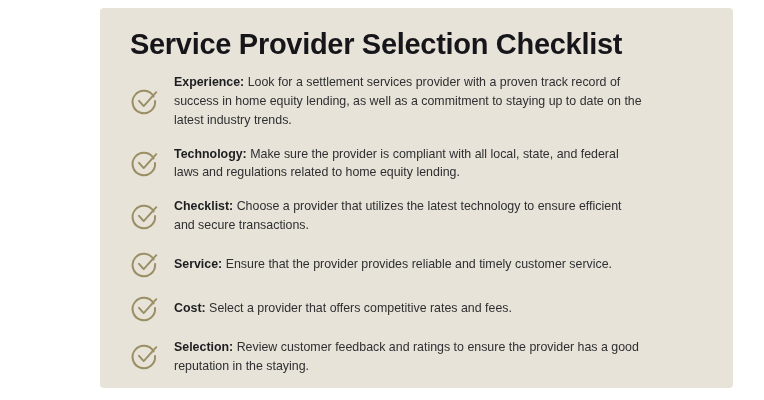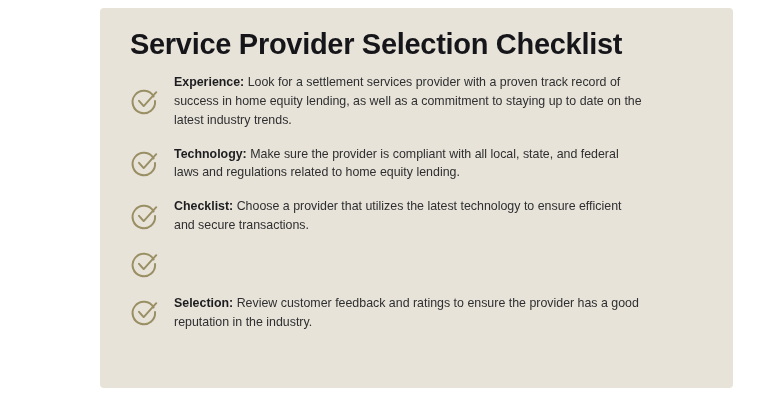--- a/index.html
+++ b/index.html
@@ -139,30 +139,44 @@
         </span>
       </div>
 
       <div class="checklist-item">
         <span class="item-icon">
           <svg viewBox="0 0 32 32" xmlns="http://www.w3.org/2000/svg">
             <path d="M25.2 11.2 a12 12 0 1 0 1.5 4.8" fill="none" stroke="#9a8f64" stroke-width="2.1" stroke-linecap="round"></path>
             <path d="M9.6 15.8 l5.0 5.6 L28.0 6.6" fill="none" stroke="#9a8f64" stroke-width="2.1" stroke-linecap="round" stroke-linejoin="round"></path>
           </svg>
         </span>
+        <span class="item-text">
+          <span class="item-label">Service:</span><span class="item-desc"> Ensure that the provider provides reliable and timely customer service.</span>
+        </span>
       </div>
-
 
       <div class="checklist-item">
         <span class="item-icon">
           <svg viewBox="0 0 32 32" xmlns="http://www.w3.org/2000/svg">
             <path d="M25.2 11.2 a12 12 0 1 0 1.5 4.8" fill="none" stroke="#9a8f64" stroke-width="2.1" stroke-linecap="round"></path>
             <path d="M9.6 15.8 l5.0 5.6 L28.0 6.6" fill="none" stroke="#9a8f64" stroke-width="2.1" stroke-linecap="round" stroke-linejoin="round"></path>
           </svg>
         </span>
         <span class="item-text">
-          <span class="item-label">Selection:</span><span class="item-desc"> Review customer feedback and ratings to ensure the provider has a good reputation in the industry.</span>
+          <span class="item-label">Cost:</span><span class="item-desc"> Select a provider that offers competitive rates and fees.</span>
+        </span>
+      </div>
+
+      <div class="checklist-item">
+        <span class="item-icon">
+          <svg viewBox="0 0 32 32" xmlns="http://www.w3.org/2000/svg">
+            <path d="M25.2 11.2 a12 12 0 1 0 1.5 4.8" fill="none" stroke="#9a8f64" stroke-width="2.1" stroke-linecap="round"></path>
+            <path d="M9.6 15.8 l5.0 5.6 L28.0 6.6" fill="none" stroke="#9a8f64" stroke-width="2.1" stroke-linecap="round" stroke-linejoin="round"></path>
+          </svg>
+        </span>
+        <span class="item-text">
+          <span class="item-label">Selection:</span><span class="item-desc"> Review customer feedback and ratings to ensure the provider has a good reputation in the staying.</span>
         </span>
       </div>
 
     </div>
   </div>
 </div>
 
 </body></html>

